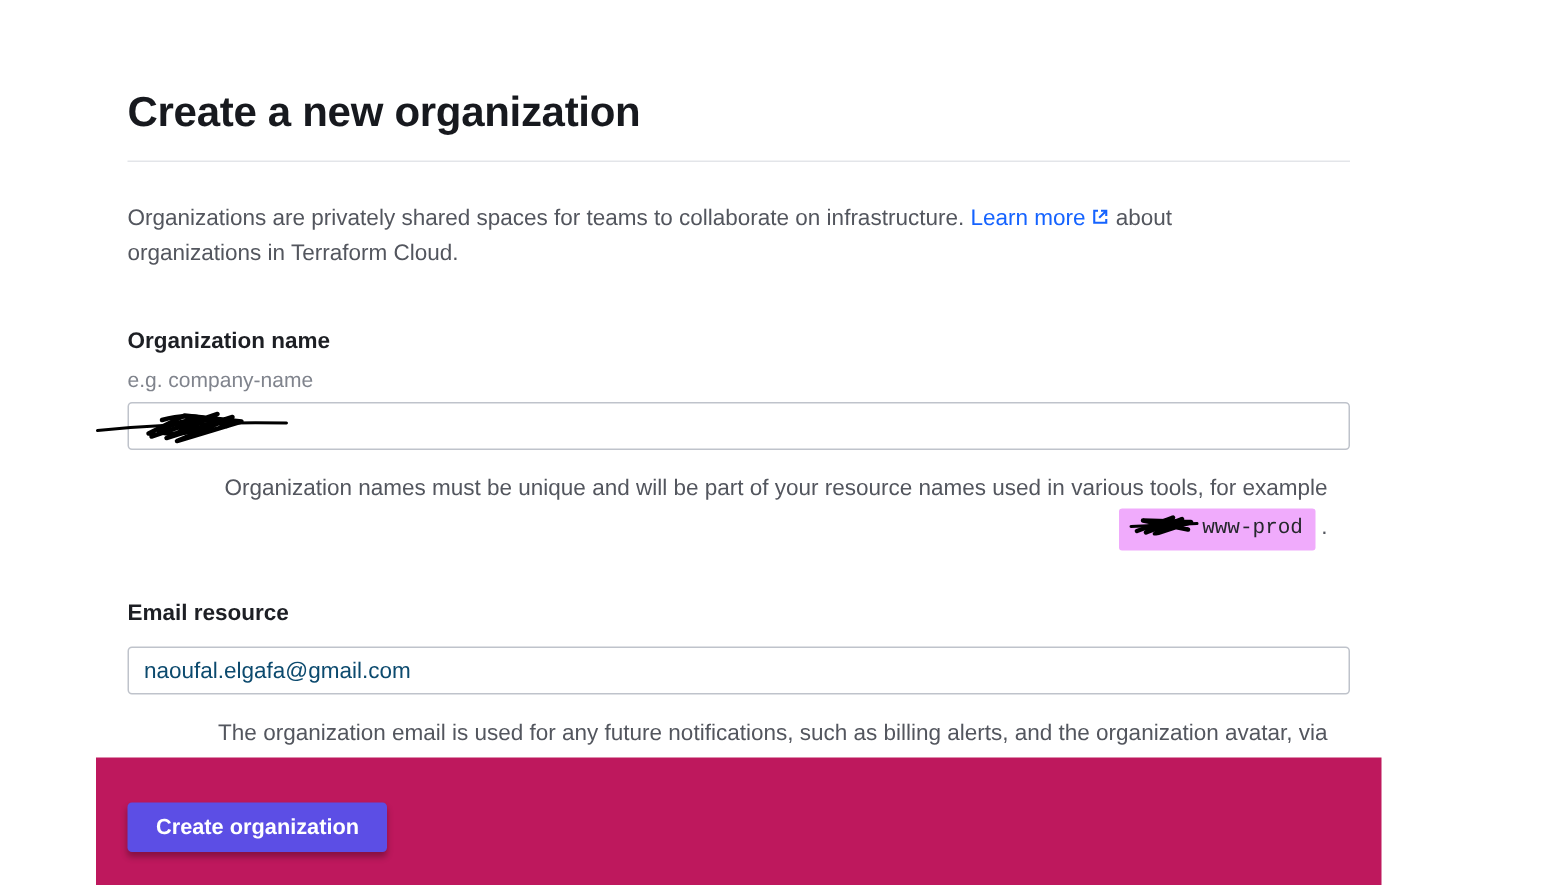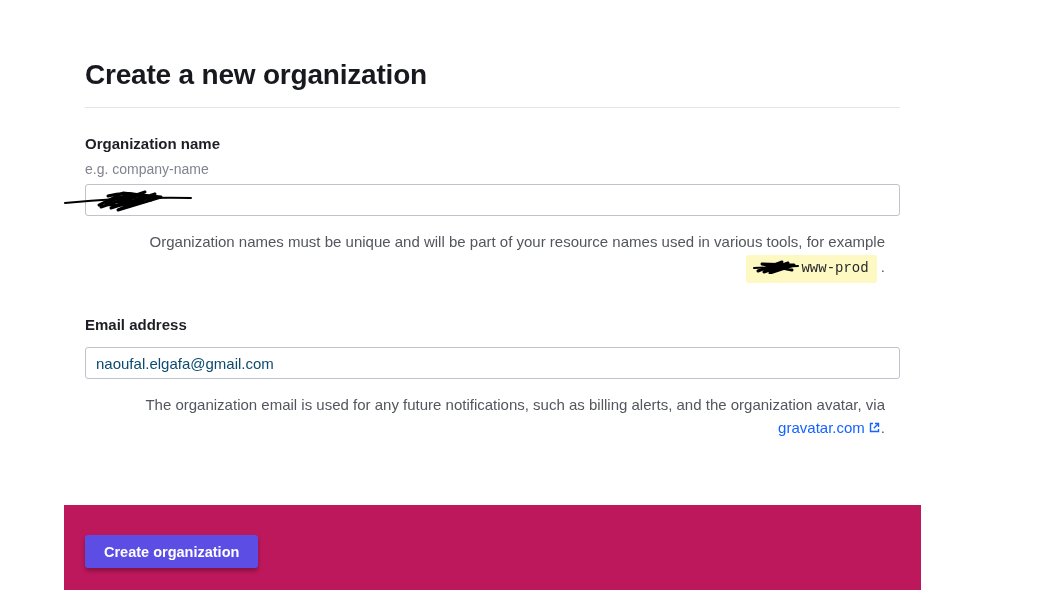--- a/index.html
+++ b/index.html
@@ -26,21 +26,21 @@
     width: 758px;
     font-size: 15px; line-height: 23px; color: #53565e;
   }
 
   a.inline-link {
     color: #1563ff; text-decoration: none; cursor: pointer;
   }
   .ext-icon { display: inline-block; vertical-align: -1px; margin-left: 3px; }
 
   .field-label {
-    margin-top: 26px;
+    margin-top: 38px;
     font-size: 15px; line-height: 20px; font-weight: bold; color: #1d1f24;
   }
   .field-hint {
     margin-top: 6px;
     font-size: 14px; line-height: 18px; color: #80848d;
   }
 
   .input-wrap { position: relative; margin-top: 6px; width: 815px; }
   .text-input {
     width: 815px; height: 32px;
@@ -58,21 +58,21 @@
 
   .help-text {
     margin-top: 14px;
     width: 800px;
     font-size: 15px; line-height: 23px; color: #53565e; text-align: right;
   }
   .help-text .line { display: block; }
   code.code-chunk {
     display: inline-block;
     margin-top: 2px;
-    background: #fef9c3;
+    background: #f0abfc;
     border-radius: 2px;
     padding: 2px 8px 3px 6px;
     font-family: "Liberation Mono", monospace;
     font-size: 14px; color: #25272c;
     vertical-align: middle;
   }
   code.code-chunk .code-scribble { vertical-align: -2px; margin-right: 1px; }
 
   .email-label { margin-top: 32px; }
   .email-input-wrap { margin-top: 12px; }
@@ -98,20 +98,25 @@
   }
 </style>
 </head>
 <body>
 
 <div class="page">
   <div class="content">
 
     <h1 class="page-title">Create a new organization</h1>
 
+    <p class="intro"><span>Organizations are privately shared spaces for teams to collaborate on infrastructure. </span><a class="inline-link"><span>Learn more</span><svg class="ext-icon" width="13" height="13" viewBox="0 0 13 13" fill="none" stroke="#1563ff" stroke-width="1.4">
+            <path d="M5 2.5 H2.5 V10.5 H10.5 V8"></path>
+            <path d="M7 2.5 H10.5 V6"></path>
+            <path d="M10.5 2.5 L5.8 7.2"></path>
+          </svg></a><span> about organizations in Terraform Cloud.</span></p>
 
     <div class="field-label">Organization name</div>
     <div class="field-hint">e.g. company-name</div>
 
     <div class="input-wrap">
       <input class="text-input" type="text" value="" style="">
       <svg class="scribble-overlay" width="132" height="26" viewBox="0 0 132 26" fill="none" stroke="#000000" stroke-linecap="round" stroke-linejoin="round">
         <path d="M2 16 C 32 13, 75 10, 128 11" stroke-width="2"></path>
         <path d="M38 20 L82 5 L48 21 L92 7 L55 23 L98 10 L60 6 L36 18" stroke-width="3"></path>
         <path d="M45 9 q20 -6 38 2 q-25 10 -40 6 q22 -14 45 -4" stroke-width="3"></path>
@@ -119,21 +124,21 @@
     </div>
 
     <div class="help-text">
       <span class="line">Organization names must be unique and will be part of your resource names used in various tools, for example</span>
       <span class="line"><code class="code-chunk"><svg class="code-scribble" width="48" height="15" viewBox="0 0 48 15" fill="none" stroke="#000000" stroke-linecap="round" stroke-linejoin="round">
               <path d="M2 9 L46 7" stroke-width="2"></path>
               <path d="M6 12 L30 3 L12 13 L36 4 L18 14 L42 6 L10 5 L40 11" stroke-width="3"></path>
             </svg><span>www-prod</span></code> <span>.</span></span>
     </div>
 
-    <div class="field-label email-label">Email address</div>
+    <div class="field-label email-label">Email resource</div>
 
     <div class="input-wrap email-input-wrap">
       <input class="text-input" type="text" value="naoufal.elgafa@gmail.com" style="">
     </div>
 
     <div class="help-text">
       <span class="line">The organization email is used for any future notifications, such as billing alerts, and the organization avatar, via</span>
       <span class="line"><a class="inline-link"><span>gravatar.com</span><svg class="ext-icon" width="13" height="13" viewBox="0 0 13 13" fill="none" stroke="#1563ff" stroke-width="1.4">
               <path d="M5 2.5 H2.5 V10.5 H10.5 V8"></path>
               <path d="M7 2.5 H10.5 V6"></path>

